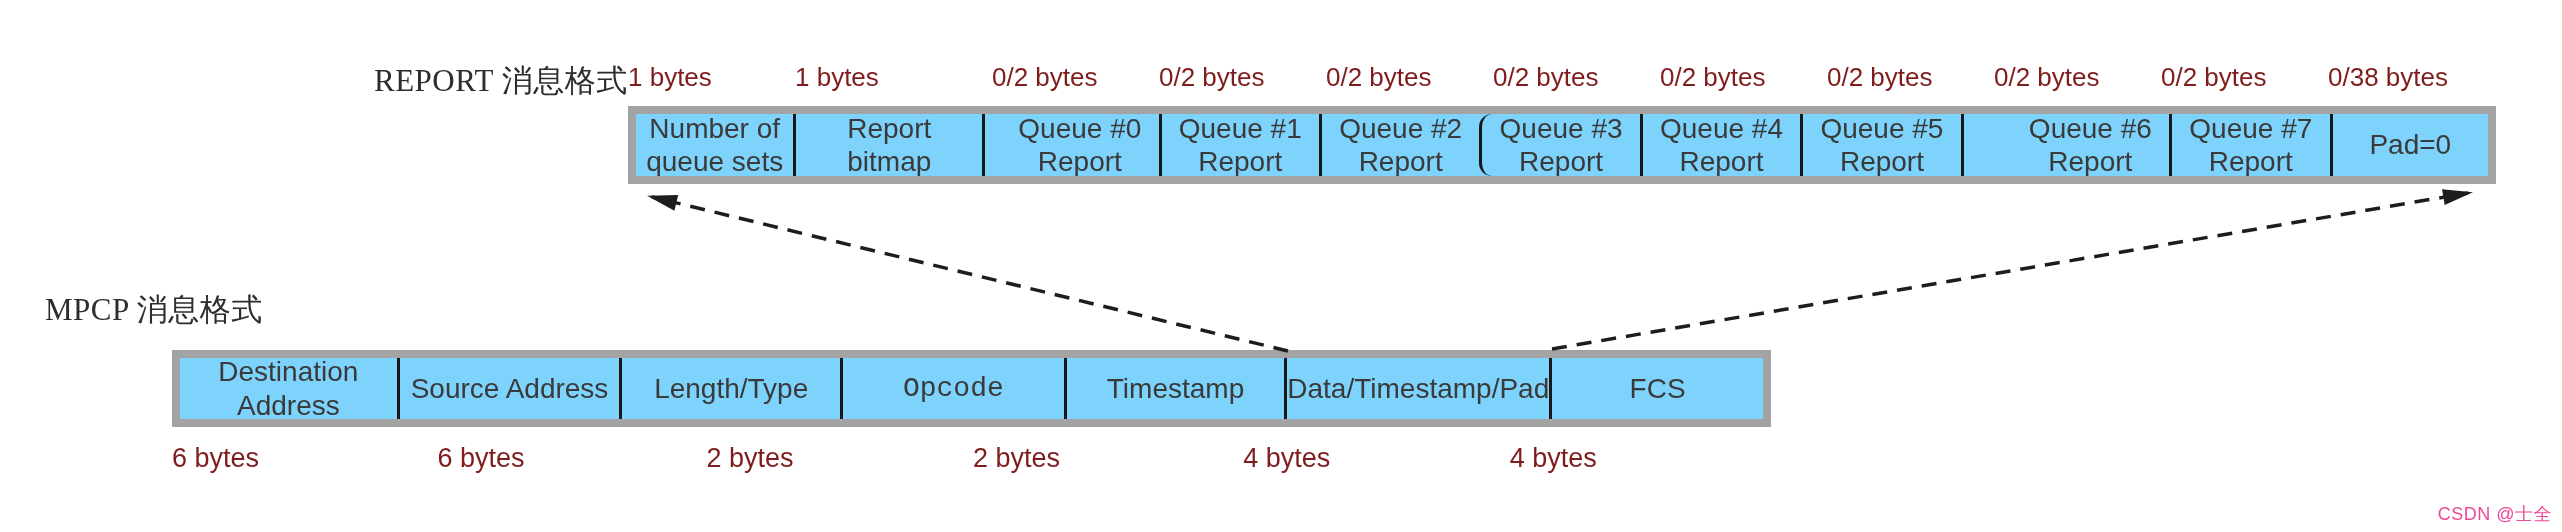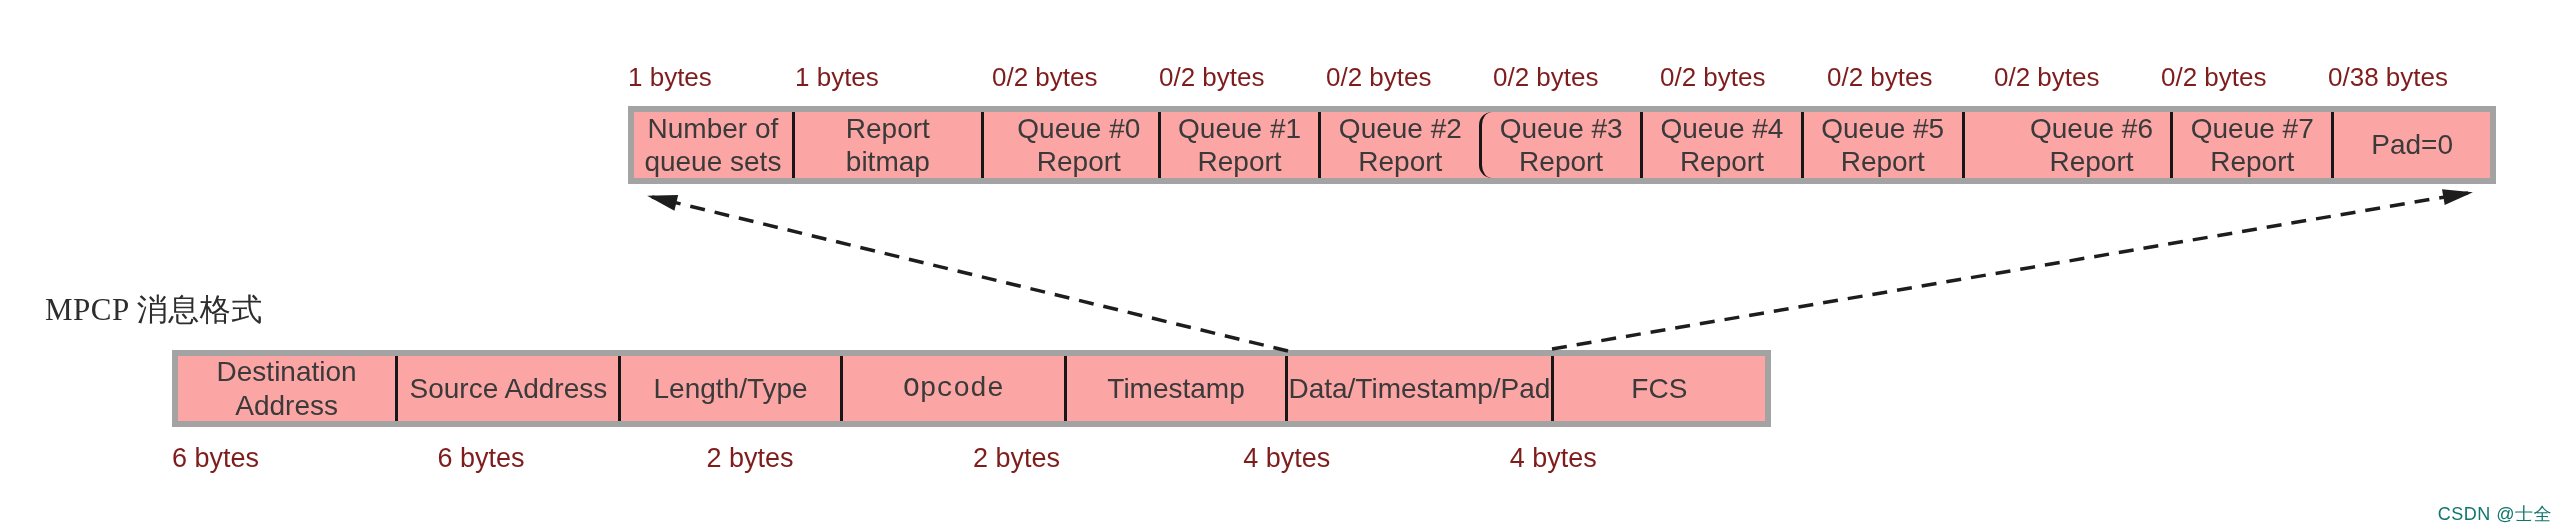--- a/index.html
+++ b/index.html
@@ -31,22 +31,22 @@
     text-align: left;
     font-size: 26px;
     color: #7f1d1d;
     white-space: nowrap;
   }
   #mpcp-sizes .size-label { font-size: 27px; }
 
   .box-row {
     position: absolute;
     display: flex;
-    border: 6px solid #a3a3a3;
-    background: #fca5a5;
+    border: 8px solid #a3a3a3;
+    background: #7dd3fc;
   }
   #report-boxes { left: 628px; top: 106px; width: 1868px; height: 78px; }
   #mpcp-boxes   { left: 172px; top: 350px; width: 1599px; height: 77px; }
   .cell {
     display: flex;
     align-items: center;
     justify-content: center;
     text-align: center;
     white-space: pre-line;
     font-size: 28px;
@@ -60,29 +60,30 @@
   .arrows {
     position: absolute;
     left: 0; top: 0;
     pointer-events: none;
   }
   .watermark {
     position: absolute;
     right: 10px;
     bottom: 6px;
     font-size: 18px;
-    color: #0f766e;
+    color: #ec4899;
     letter-spacing: 0.5px;
   }
 </style>
 </head>
 <body>
 
 <div class="canvas">
 
+  <div class="title" id="report-title">REPORT 消息格式</div>
 
   <div class="sizes-row" id="report-sizes">
       <div class="size-label" style="flex: 167 0 0px;">1 bytes</div>
       <div class="size-label" style="flex: 197 0 0px;">1 bytes</div>
       <div class="size-label" style="flex: 167 0 0px;">0/2 bytes</div>
       <div class="size-label" style="flex: 167 0 0px;">0/2 bytes</div>
       <div class="size-label" style="flex: 167 0 0px;">0/2 bytes</div>
       <div class="size-label" style="flex: 167 0 0px;">0/2 bytes</div>
       <div class="size-label" style="flex: 167 0 0px;">0/2 bytes</div>
       <div class="size-label" style="flex: 167 0 0px;">0/2 bytes</div>

